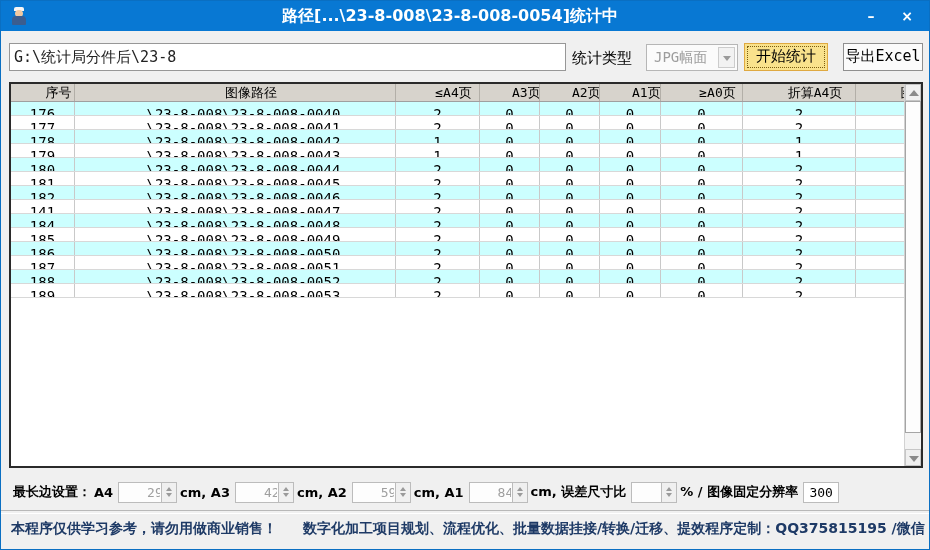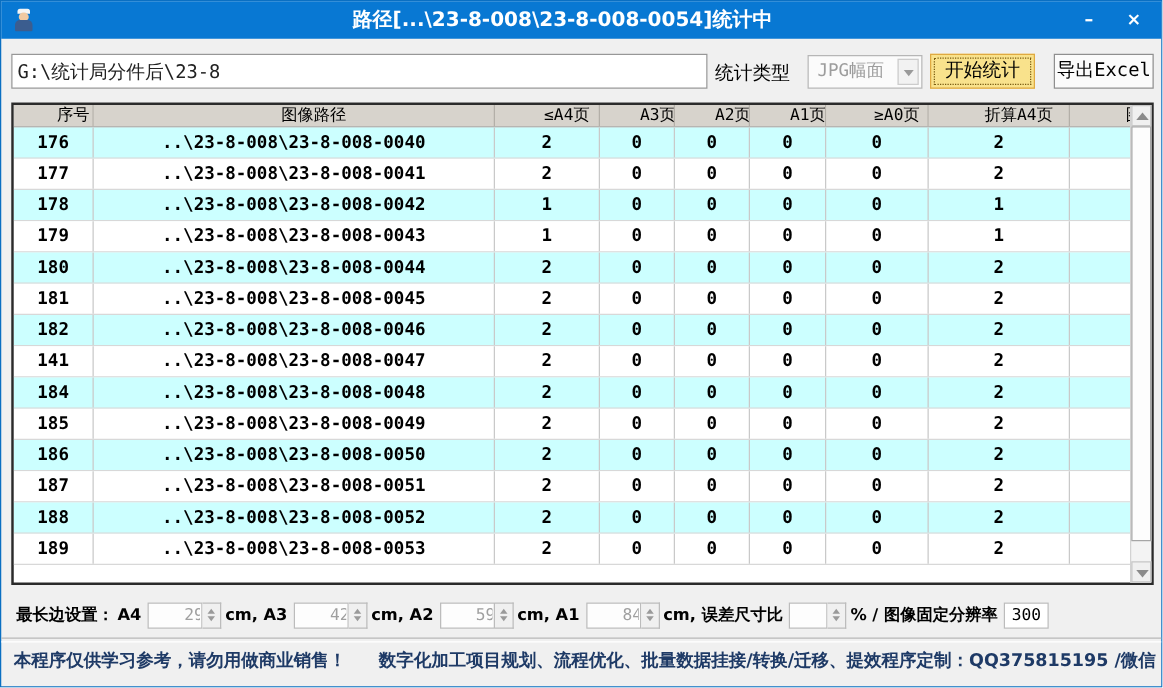--- a/index.html
+++ b/index.html
@@ -37,21 +37,21 @@
     font-family:"DejaVu Sans Mono","DejaVu Sans",monospace;color:#000;cursor:default;line-height:25px;}
   .btn-start{left:743px;width:84px;background:#f9e28c;border:1px solid #dfa941;
     outline:1px dotted #7a5c10;outline-offset:-4px;}
   .btn-export{left:842px;width:80px;background:#fbfbfb;border:1px solid #8f8f8f;}
 
   
   .table{position:absolute;left:8px;top:81px;width:914px;height:386px;box-sizing:border-box;
     border:2px solid #2a2a2a;background:#ffffff;}
   .grid{position:absolute;left:0;top:0;right:17px;bottom:0;overflow:hidden;}
   .hrow{display:flex;height:18px;background:#d7d3cc;border-bottom:1px solid #9f9f9f;box-sizing:border-box;}
-  .row{display:flex;height:25px;box-sizing:border-box;border-bottom:1px solid #d8d8d8;background:#ffffff;font-weight:bold;}
+  .row{display:flex;height:14px;box-sizing:border-box;border-bottom:1px solid #d8d8d8;background:#ffffff;}
   .row.alt{background:#ccffff;}
   .cell{box-sizing:border-box;border-right:1px solid #c9c9c9;text-align:center;white-space:nowrap;overflow:hidden;
     font-family:"DejaVu Sans Mono","DejaVu Sans",monospace;font-size:14px;line-height:24px;color:#000;flex:0 0 auto;}
   .hrow .cell{font-size:13px;line-height:17px;border-right:1px solid #b3afa8;background:#d7d3cc;padding-left:32px;}
   .cell:nth-child(1){width:64px;}
   .cell:nth-child(2){width:321px;}
   .cell:nth-child(3){width:84px;}
   .cell:nth-child(4){width:60px;}
   .cell:nth-child(5){width:60px;}
   .cell:nth-child(6){width:61px;}

